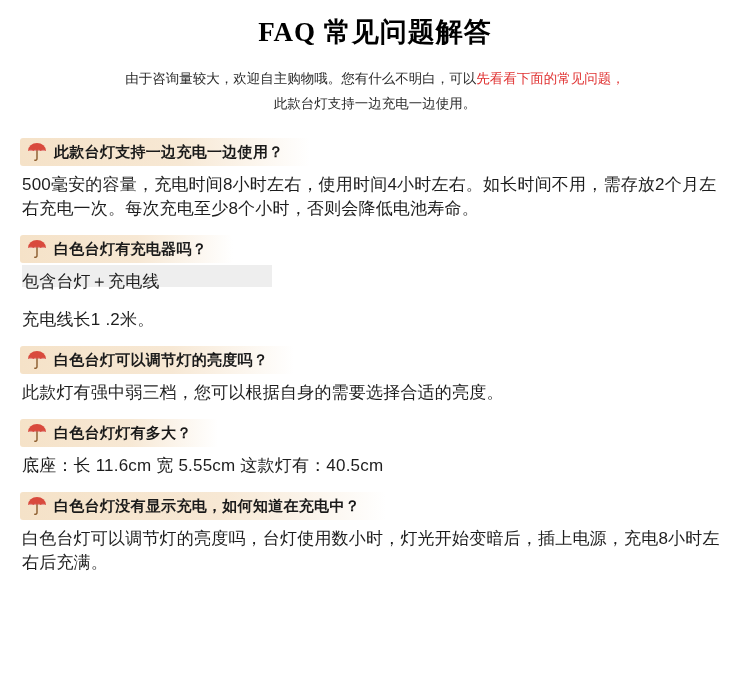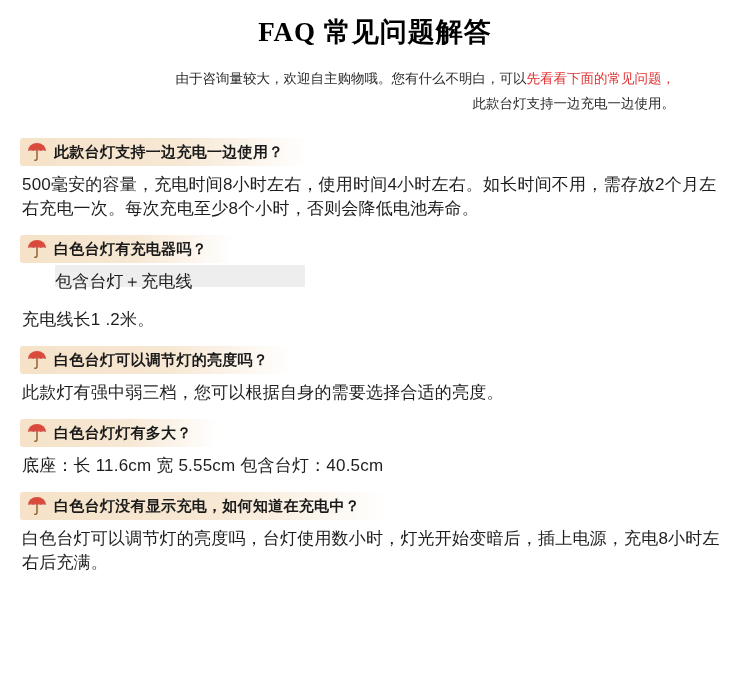--- a/index.html
+++ b/index.html
@@ -24,21 +24,21 @@
     text-align: center;
     font-family: "Liberation Serif", serif;
     font-weight: bold;
     font-size: 27px;
     letter-spacing: 1px;
     color: #000;
     padding-top: 14px;
     margin: 0;
   }
   .intro {
-    text-align: right;
+    text-align: center;
     font-size: 13.5px;
     line-height: 25px;
     color: #2b2b2b;
     margin: 16px auto 0 auto;
     width: 600px;
   }
   .intro .highlight {
     color: #e03131;
   }
   .faq-list {
@@ -77,21 +77,20 @@
     margin: 7px 0 0 4px;
     letter-spacing: 0.2px;
   }
   .a-shade {
     position: absolute;
     background: #eeeeee;
     z-index: 0;
   }
   .a-wrap {
     position: relative;
-    margin-left: 33px;
   }
   .a-wrap .a-text {
     position: relative;
     z-index: 1;
   }
 </style>
 </head>
 <body>
 
 <div class="page">
@@ -159,21 +158,21 @@
       <div class="q-row">
         <span class="umbrella">
           <svg width="22" height="20" viewBox="0 0 22 20">
             <path d="M2 9 A9 8 0 0 1 20 9 Z" fill="#d94a3d"></path>
             <path d="M2 9 Q5 6.5 7.3 9 Q9.5 6.5 11 9 Q12.5 6.5 14.7 9 Q17 6.5 20 9 Z" fill="#f0f0f0" opacity="0.45"></path>
             <path d="M11 9 L11 16.5 Q11 18.6 8.8 18.2" stroke="#8a5a2b" stroke-width="1.4" fill="none" stroke-linecap="round"></path>
           </svg>
         </span>
         <span class="q-text">白色台灯灯有多大？</span>
       </div>
-      <div class="a-text">底座：长 11.6cm 宽 5.55cm  包含台灯：40.5cm</div>
+      <div class="a-text">底座：长 11.6cm 宽 5.55cm  这款灯有：40.5cm</div>
     </div>
 
     <div class="faq-item">
       <div class="q-row">
         <span class="umbrella">
           <svg width="22" height="20" viewBox="0 0 22 20">
             <path d="M2 9 A9 8 0 0 1 20 9 Z" fill="#d94a3d"></path>
             <path d="M2 9 Q5 6.5 7.3 9 Q9.5 6.5 11 9 Q12.5 6.5 14.7 9 Q17 6.5 20 9 Z" fill="#f0f0f0" opacity="0.45"></path>
             <path d="M11 9 L11 16.5 Q11 18.6 8.8 18.2" stroke="#8a5a2b" stroke-width="1.4" fill="none" stroke-linecap="round"></path>
           </svg>

